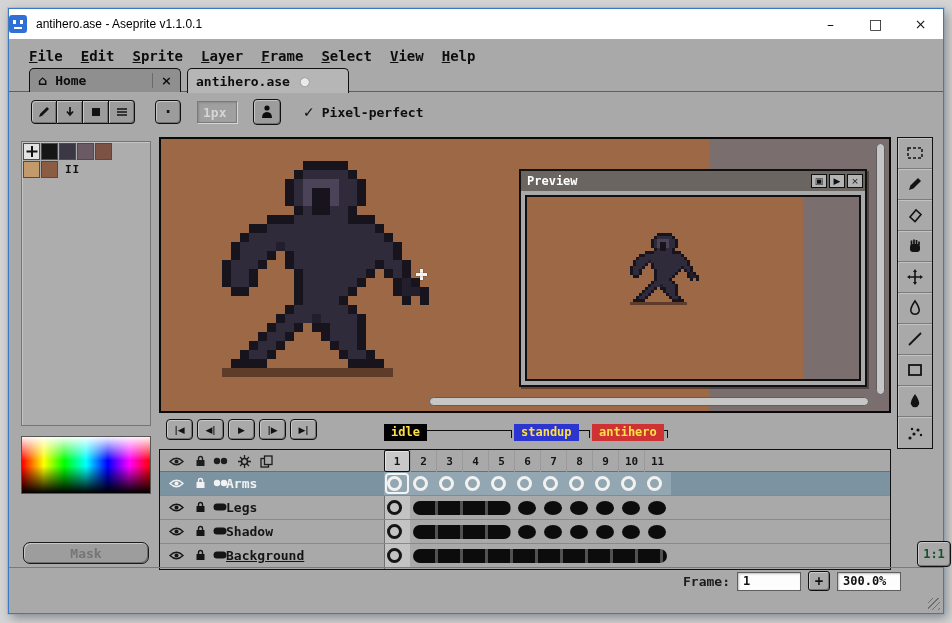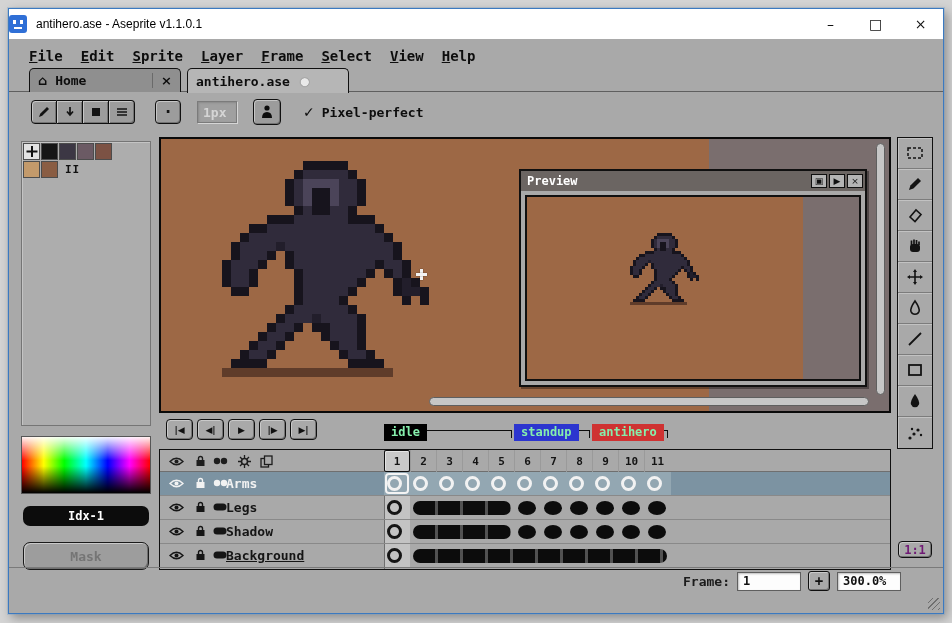--- a/index.html
+++ b/index.html
@@ -53,21 +53,21 @@
   .swatch { width:17px; height:17px; border:1px solid #4c4c4c; position:relative; }
   .swatch.active::before, .swatch.active::after { content:""; position:absolute; left:7px; top:2px; width:2px; height:11px; background:#101010; }
   .swatch.active::after { transform: rotate(90deg); }
   .palette-marker { font:700 11px "DejaVu Sans Mono", monospace; color:#101010; margin-left:6px; letter-spacing:1px; }
   .spectrum { position:absolute; left:12px; top:427px; width:130px; height:58px; border:1px solid #565656;
     background:
       linear-gradient(to bottom, rgba(255,255,255,.95) 0%, rgba(255,255,255,0) 42%, rgba(0,0,0,0) 52%, #000 100%),
       linear-gradient(to right, #f00 0%, #ff0 17%, #0f0 33%, #0ff 50%, #00f 67%, #f0f 84%, #f00 100%);
   }
   .idx-label { position:absolute; left:14px; top:497px; width:126px; height:20px; background:#0c0c0c; color:#fff; border-radius:7px; display:flex; align-items:center; justify-content:center; font:700 12px "DejaVu Sans Mono", monospace; }
-  .mask-btn { position:absolute; left:14px; top:533px; width:126px; height:28px; background:#9d9d9d; color:#757575; border:1px solid #1a1a1a; border-radius:7px; display:flex; align-items:center; justify-content:center; font:700 13px "DejaVu Sans Mono", monospace; box-shadow: inset 1px 1px 0 #c9c9c9, inset -1px -1px 0 #6e6e6e; }
+  .mask-btn { position:absolute; left:14px; top:533px; width:126px; height:22px; background:#9d9d9d; color:#757575; border:1px solid #1a1a1a; border-radius:7px; display:flex; align-items:center; justify-content:center; font:700 13px "DejaVu Sans Mono", monospace; box-shadow: inset 1px 1px 0 #c9c9c9, inset -1px -1px 0 #6e6e6e; }
   
   .canvas { position:absolute; left:150px; top:128px; width:732px; height:276px; border:2px solid #0a0a0a; overflow:hidden; }
   .canvas-outside { position:absolute; right:0; top:0; width:180px; height:100%; }
   .sprite-main-wrap { position:absolute; left:52px; top:22px; }
   .cursor-cross { position:absolute; left:255px; top:130px; width:11px; height:11px; }
   .cursor-cross::before { content:""; position:absolute; left:4px; top:0; width:3px; height:11px; background:#f2f2f2; box-shadow:0 0 1px #000; }
   .cursor-cross::after { content:""; position:absolute; left:0; top:4px; width:11px; height:3px; background:#f2f2f2; box-shadow:0 0 1px #000; }
   .hscroll { position:absolute; left:268px; bottom:5px; width:440px; height:9px; background:#c6c6c6; border:1px solid #5f5f5f; border-radius:5px; }
   .vscroll { position:absolute; right:4px; top:4px; width:9px; height:252px; background:#c6c6c6; border:1px solid #5f5f5f; border-radius:5px; }
   
@@ -75,27 +75,27 @@
   .preview-title { height:20px; background:#6b6562; color:#fff; display:flex; align-items:center; padding:0 2px 0 6px; font:700 12px "DejaVu Sans Mono", monospace; }
   .pv-btns { margin-left:auto; display:flex; gap:2px; }
   .pv-btn { width:16px; height:14px; background:#b4b4b4; border:1px solid #101010; display:flex; align-items:center; justify-content:center; font:9px "DejaVu Sans", sans-serif; color:#111; }
   .preview-body { position:absolute; left:4px; right:4px; top:24px; bottom:4px; border:2px solid #101010; overflow:hidden; }
   .pv-outside { position:absolute; right:0; top:0; width:56px; height:100%; }
   .sprite-preview-wrap { position:absolute; left:100px; top:36px; }
   
   .tools { position:absolute; left:888px; top:128px; width:36px; background:#a9a9a9; border:1px solid #101010; }
   .tool { height:31px; display:flex; align-items:center; justify-content:center; border-bottom:1px solid #7c7c7c; box-shadow: inset 1px 1px 0 #c2c2c2; }
   .tool:last-child { border-bottom:none; }
-  .zoom-ratio-btn { position:absolute; left:889px; top:532px; width:34px; height:17px; border:1px solid #101010; background:#a9a9a9; border-radius:4px; display:flex; align-items:center; justify-content:center; font:700 12px "DejaVu Sans Mono", monospace; color:#701a75; box-shadow: inset 1px 1px 0 #c9c9c9, inset -1px -1px 0 #747474; }
+  .zoom-ratio-btn { position:absolute; left:908px; top:532px; width:34px; height:26px; border:1px solid #101010; background:#a9a9a9; border-radius:4px; display:flex; align-items:center; justify-content:center; font:700 12px "DejaVu Sans Mono", monospace; color:#14532d; box-shadow: inset 1px 1px 0 #c9c9c9, inset -1px -1px 0 #747474; }
   
   .playback { position:absolute; left:157px; top:410px; display:flex; gap:4px; }
   .pb-btn { min-width:27px; height:21px; border:1px solid #101010; background:#a9a9a9; border-radius:4px; display:flex; align-items:center; justify-content:center; font:700 9px "DejaVu Sans", sans-serif; color:#111; padding:0 3px; box-shadow: inset 1px 1px 0 #c9c9c9, inset -1px -1px 0 #747474; }
   .tags { position:absolute; left:375px; top:412px; height:28px; width:500px; }
   .tag { position:absolute; top:0; }
-  .tag-label { display:inline-block; color:#86efac; font:700 12px "DejaVu Sans Mono", monospace; padding:1px 7px 2px; position:relative; z-index:2; }
+  .tag-label { display:inline-block; color:#fde047; font:700 12px "DejaVu Sans Mono", monospace; padding:1px 7px 2px; position:relative; z-index:2; }
   .tag-range { position:absolute; top:9px; height:8px; border:1px solid #0d0d0d; border-bottom:none; z-index:1; }
   
   .timeline { position:absolute; left:150px; top:440px; width:732px; height:121px; border:1px solid #101010; background:#a9a9a9; }
   .tl-header { position:relative; height:22px; border-bottom:1px solid #6f6f6f; color:#1d1d1d; }
   .tl-ic { position:absolute; top:5px; display:flex; align-items:center; justify-content:center; width:16px; height:12px; }
   .tl-frames-head { position:absolute; left:224px; top:0; height:22px; display:flex; }
   .tl-frame-num { width:26px; height:22px; display:flex; align-items:center; justify-content:center; font:700 11px "DejaVu Sans Mono", monospace; color:#141414; border-left:1px solid #9a9a9a; }
   .tl-frame-num.current { background:#c8c8c8; border:1px solid #101010; border-radius:2px; box-shadow: inset 1px 1px 0 #e4e4e4; }
   .tl-row { position:relative; height:24px; border-bottom:1px solid #898989; color:#151515; }
   .tl-row.selected { background:#7c93a2; color:#f2f2f2; }
@@ -211,21 +211,20 @@
         <div class="swatch" style="background: rgb(107, 90, 100);"></div>
         <div class="swatch" style="background: rgb(124, 82, 68);"></div>
       </div>
     <div class="swatch-row" id="palette-row2">
         <div class="swatch" style="background: rgb(195, 154, 107);"></div>
         <div class="swatch" style="background: rgb(138, 93, 67);"></div>
         <span class="palette-marker">II</span>
       </div>
   </div>
   <div class="spectrum"></div>
-  <div class="idx-label">Idx-1</div>
   <div class="mask-btn">Mask</div>
 
   <div class="canvas" id="canvas" style="background: rgb(157, 104, 69);">
     <div class="canvas-outside" id="canvas-outside" style="background: rgb(122, 110, 110);"></div>
     <div class="sprite-main-wrap">
       <svg id="sprite-main" shape-rendering="crispEdges" width="234" height="216">
           <rect x="90" y="0" width="9" height="9" fill="#17141d"></rect>
           <rect x="99" y="0" width="9" height="9" fill="#17141d"></rect>
           <rect x="108" y="0" width="9" height="9" fill="#17141d"></rect>
           <rect x="117" y="0" width="9" height="9" fill="#17141d"></rect>

